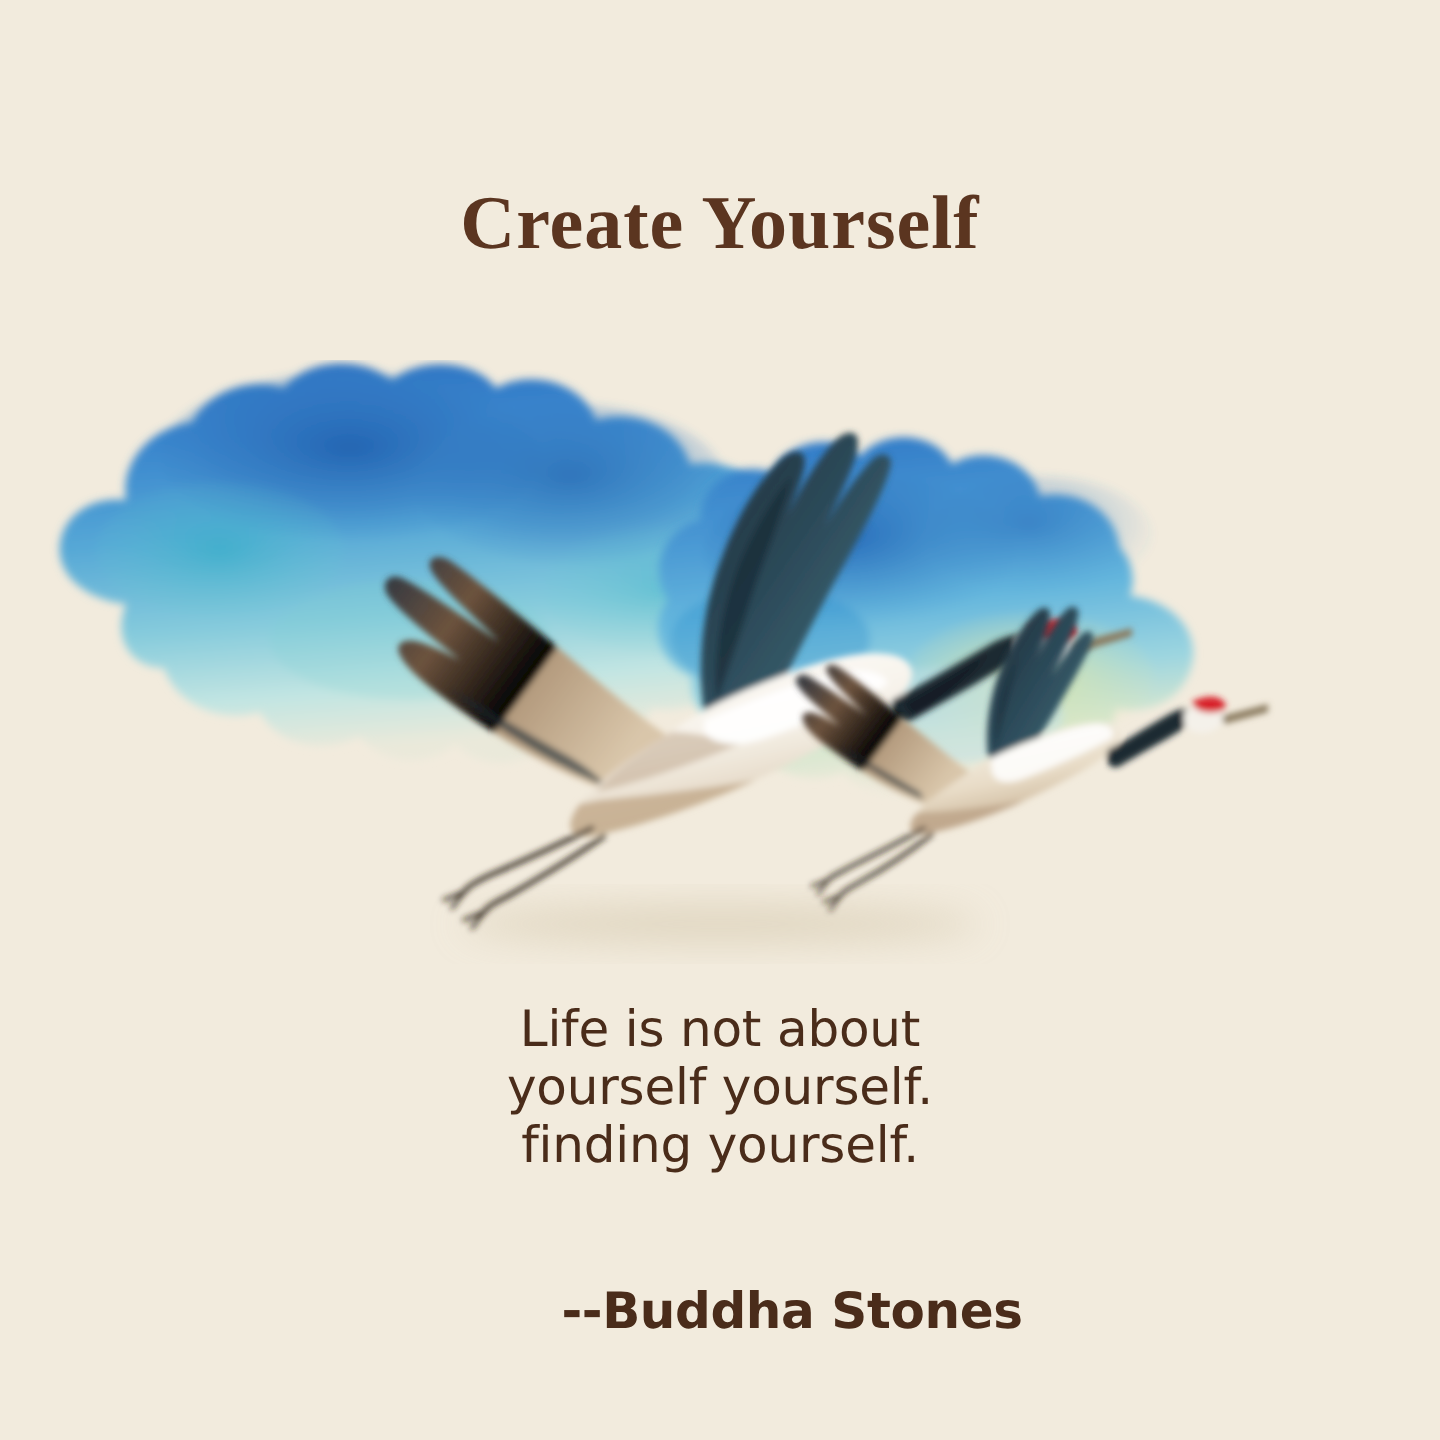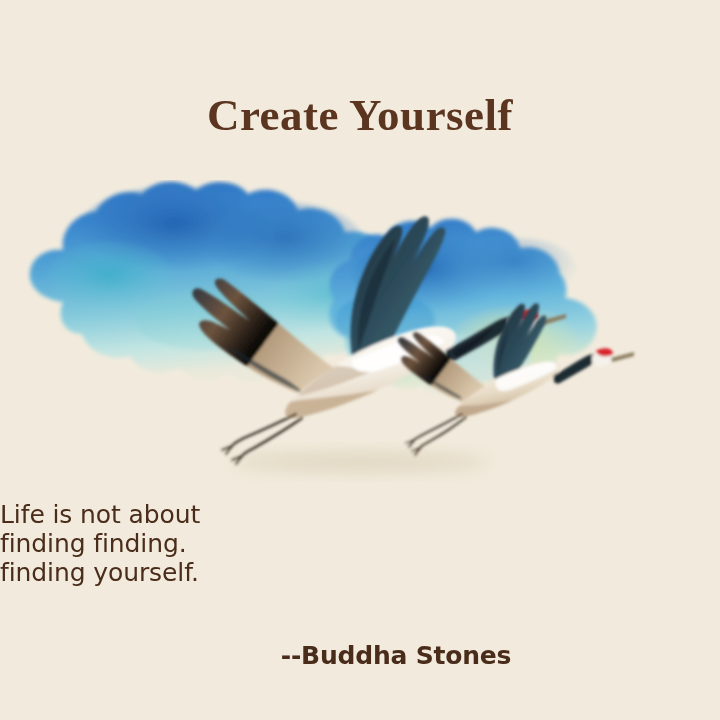--- a/index.html
+++ b/index.html
@@ -23,21 +23,21 @@
   }
 
   
   .title {
     position: absolute;
     top: 92px;
     left: 0;
     width: 720px;
     text-align: center;
     font-family: "Liberation Serif", "DejaVu Serif", serif;
-    font-size: 45px;
+    font-size: 38px;
     font-weight: 700;
     letter-spacing: 0.5px;
     color: #5b3520;
     line-height: 1.06;
     white-space: nowrap;
   }
 
   
   .artwork {
     position: absolute;
@@ -51,21 +51,21 @@
     width: 720px;
     height: 310px;
   }
 
   
   .quote {
     position: absolute;
     top: 500px;
     left: 0;
     width: 720px;
-    text-align: left;
+    text-align: center;
     color: #4a2c1a;
     font-family: "DejaVu Sans", "Liberation Sans", sans-serif;
     font-size: 25px;
     font-weight: 400;
     line-height: 29px;
     letter-spacing: -0.1px;
   }
   .quote .qline {
     display: block;
     white-space: nowrap;
@@ -350,19 +350,19 @@
         <path d="M462 234 C450 241 434 249 424 254 C419 257 416 258 414 260" stroke="#2b2118" stroke-width="1.8" fill="none" stroke-linecap="round"></path>
         <path d="M466 237 C456 245 441 255 430 261 C425 264 422 265 420 268" stroke="#2b2118" stroke-width="1.8" fill="none" stroke-linecap="round"></path>
         <path d="M414 260 L406 263 M414 260 L409 267" stroke="#2b2118" stroke-width="1.3" stroke-linecap="round"></path>
         <path d="M420 268 L412 271 M420 268 L415 275" stroke="#2b2118" stroke-width="1.3" stroke-linecap="round"></path>
       </g>
     </svg>
   </div>
 
   <div class="quote">
     <span class="qline">Life is not about</span>
-    <span class="qline">finding finding.</span>
+    <span class="qline">yourself yourself.</span>
     <span class="qline">finding yourself.</span>
   </div>
 
   <div class="attribution">--Buddha Stones</div>
 
 </div>
 
 </body></html>

